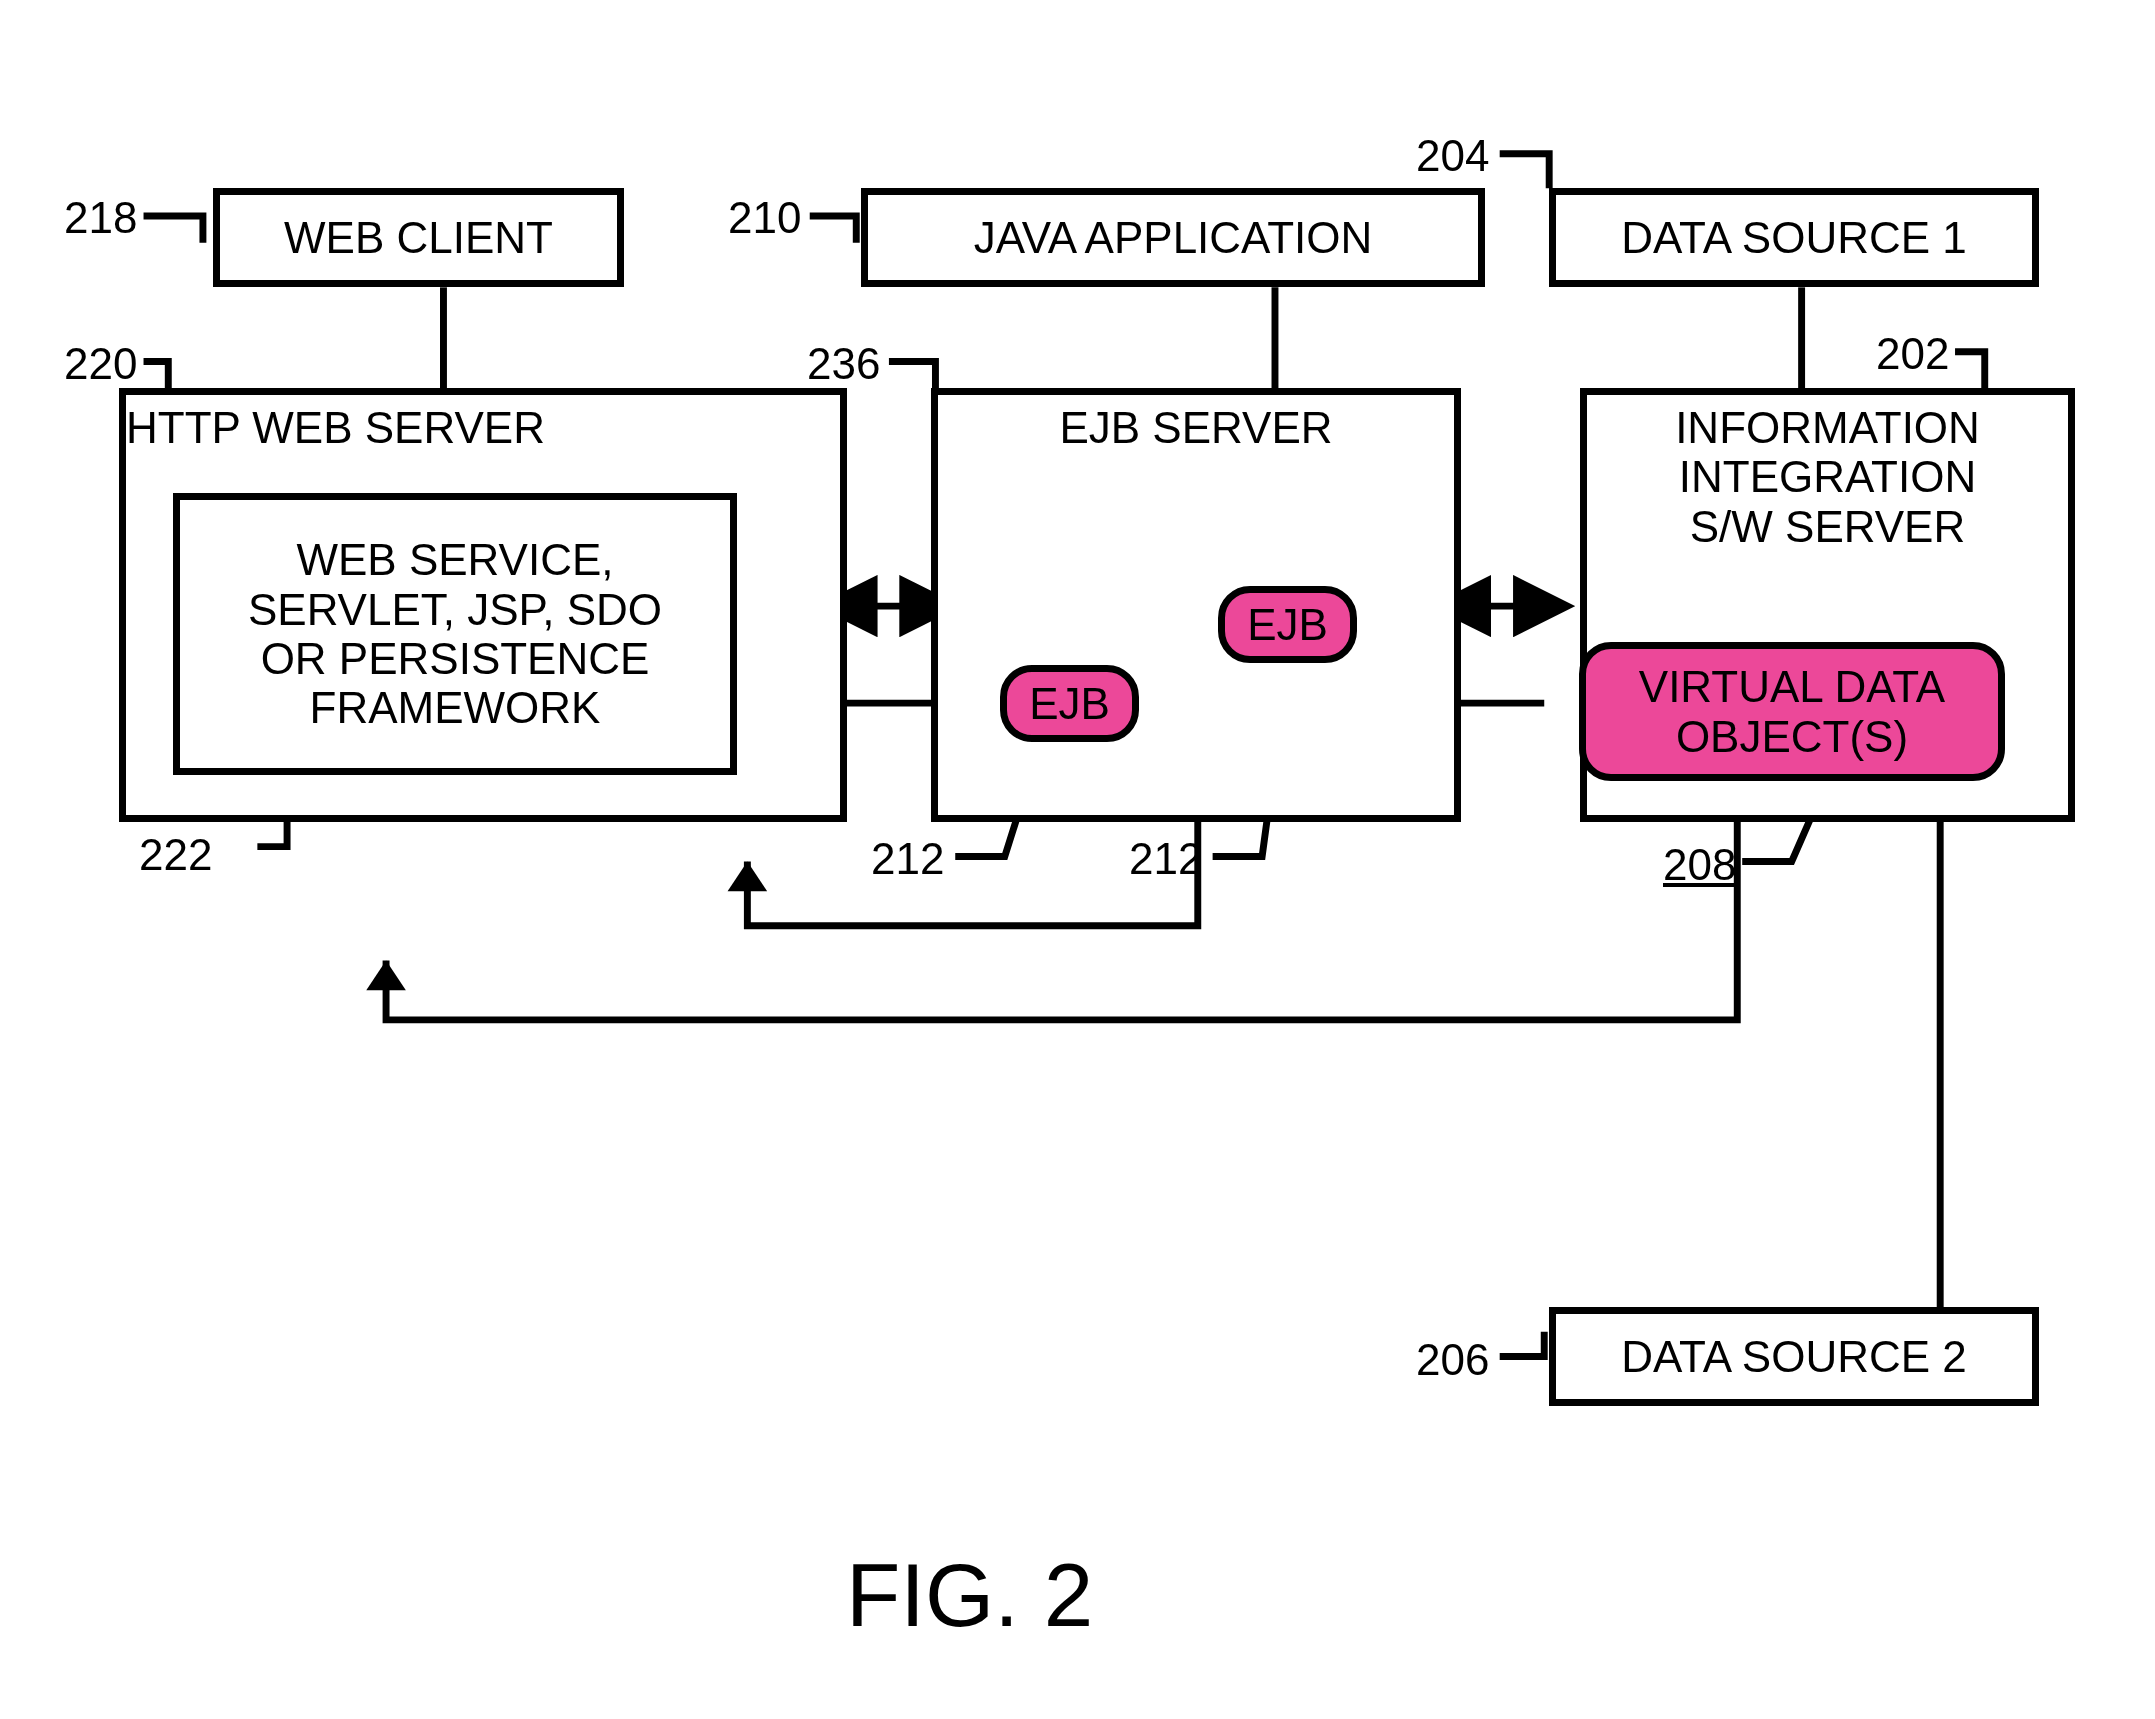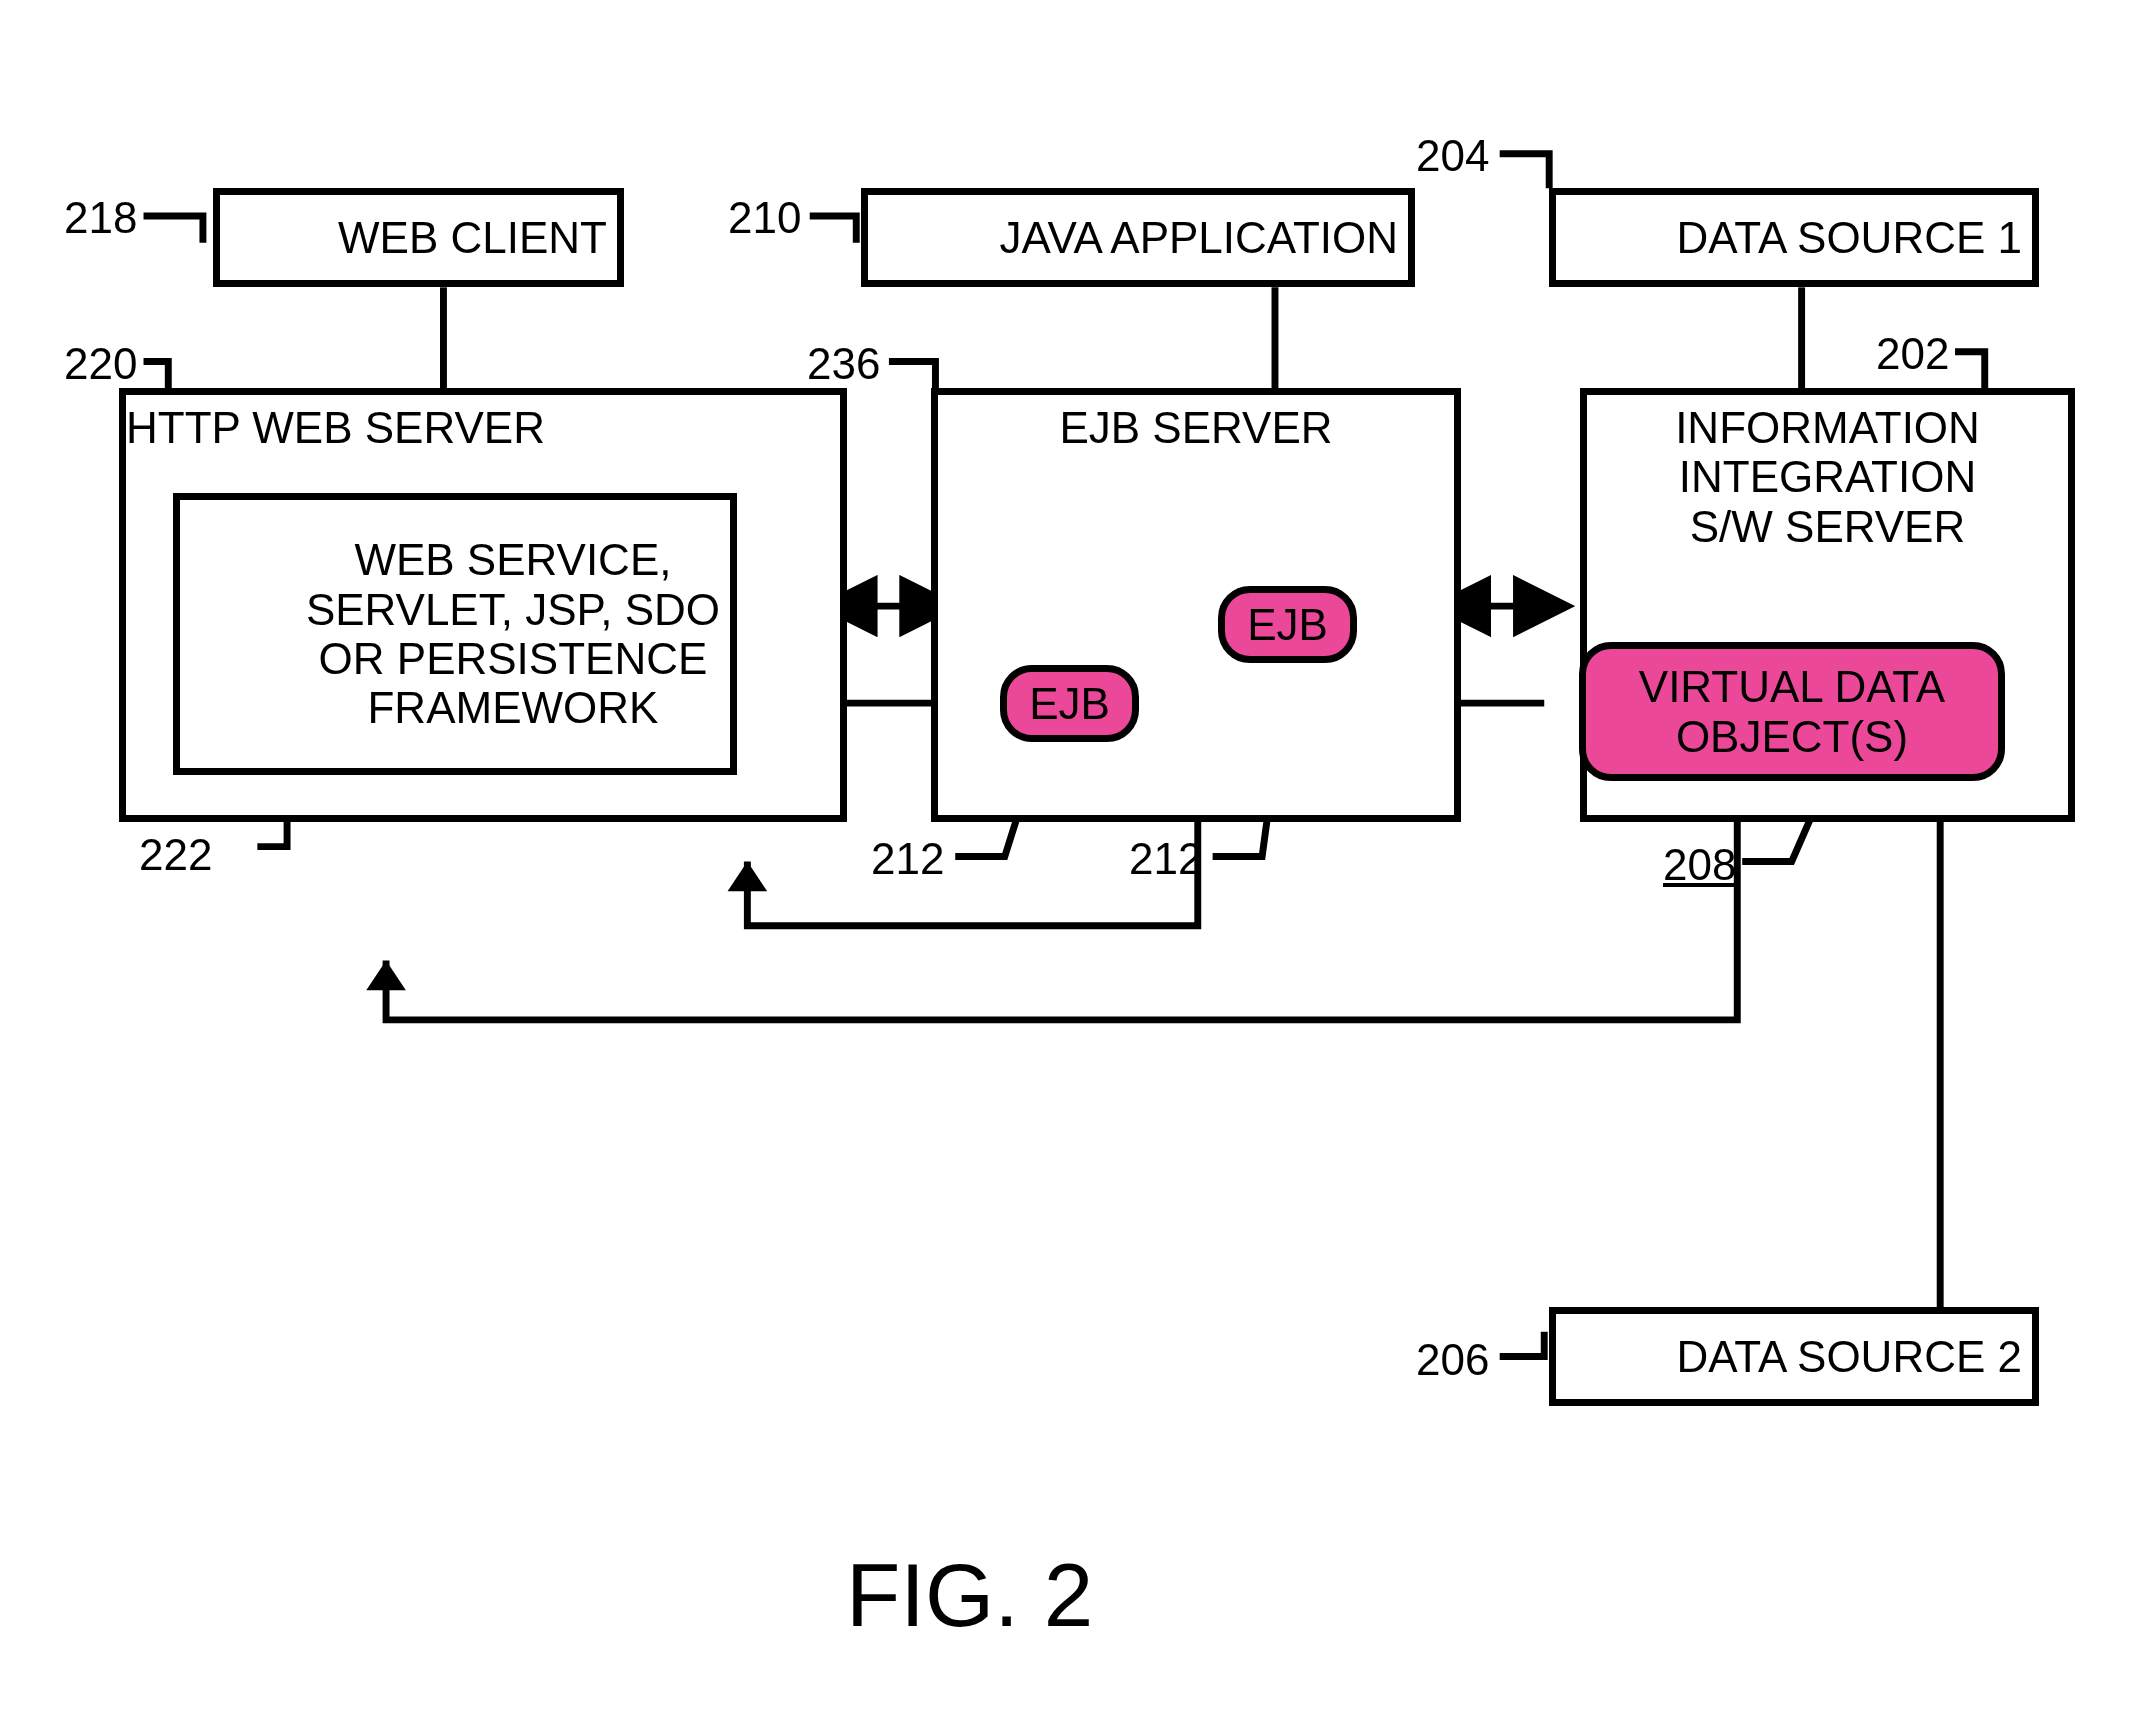--- a/index.html
+++ b/index.html
@@ -14,21 +14,21 @@
     width: 2155px;
     height: 1720px;
     background: #fff;
   }
   .box {
     position: absolute;
     border: 7px solid #000;
     background: #fff;
     text-align: center;
     display: flex;
-    align-items: flex-end;
+    align-items: center;
     justify-content: center;
     flex-direction: column;
   }
   .rbox {
     position: absolute;
     border: 7px solid #000;
     border-radius: 32px;
     background: #ec4899;
     text-align: center;
     display: flex;
@@ -116,21 +116,21 @@
       <path d="M 1760 870 L 1810 870 L 1845 790"></path>
 
       <path d="M 1515 1370 L 1560 1370 L 1560 1345"></path>
     </g>
   </svg>
 
   <div class="box" style="left:213px; top:188px; width:411px; height:99px;">
     <div class="blocktxt">WEB CLIENT</div>
   </div>
 
-  <div class="box" style="left:861px; top:188px; width:554px; height:99px;">
+  <div class="box" style="left:861px; top:188px; width:624px; height:99px;">
     <div class="blocktxt">JAVA APPLICATION</div>
   </div>
 
   <div class="box" style="left:1549px; top:188px; width:490px; height:99px;">
     <div class="blocktxt">DATA SOURCE 1</div>
   </div>
 
   <div class="box" style="left:119px; top:388px; width:728px; height:434px; align-items:flex-start; justify-content:flex-start;">
     <div class="toptxt" style="width:100%; text-align:left;">HTTP WEB SERVER</div>
   </div>

